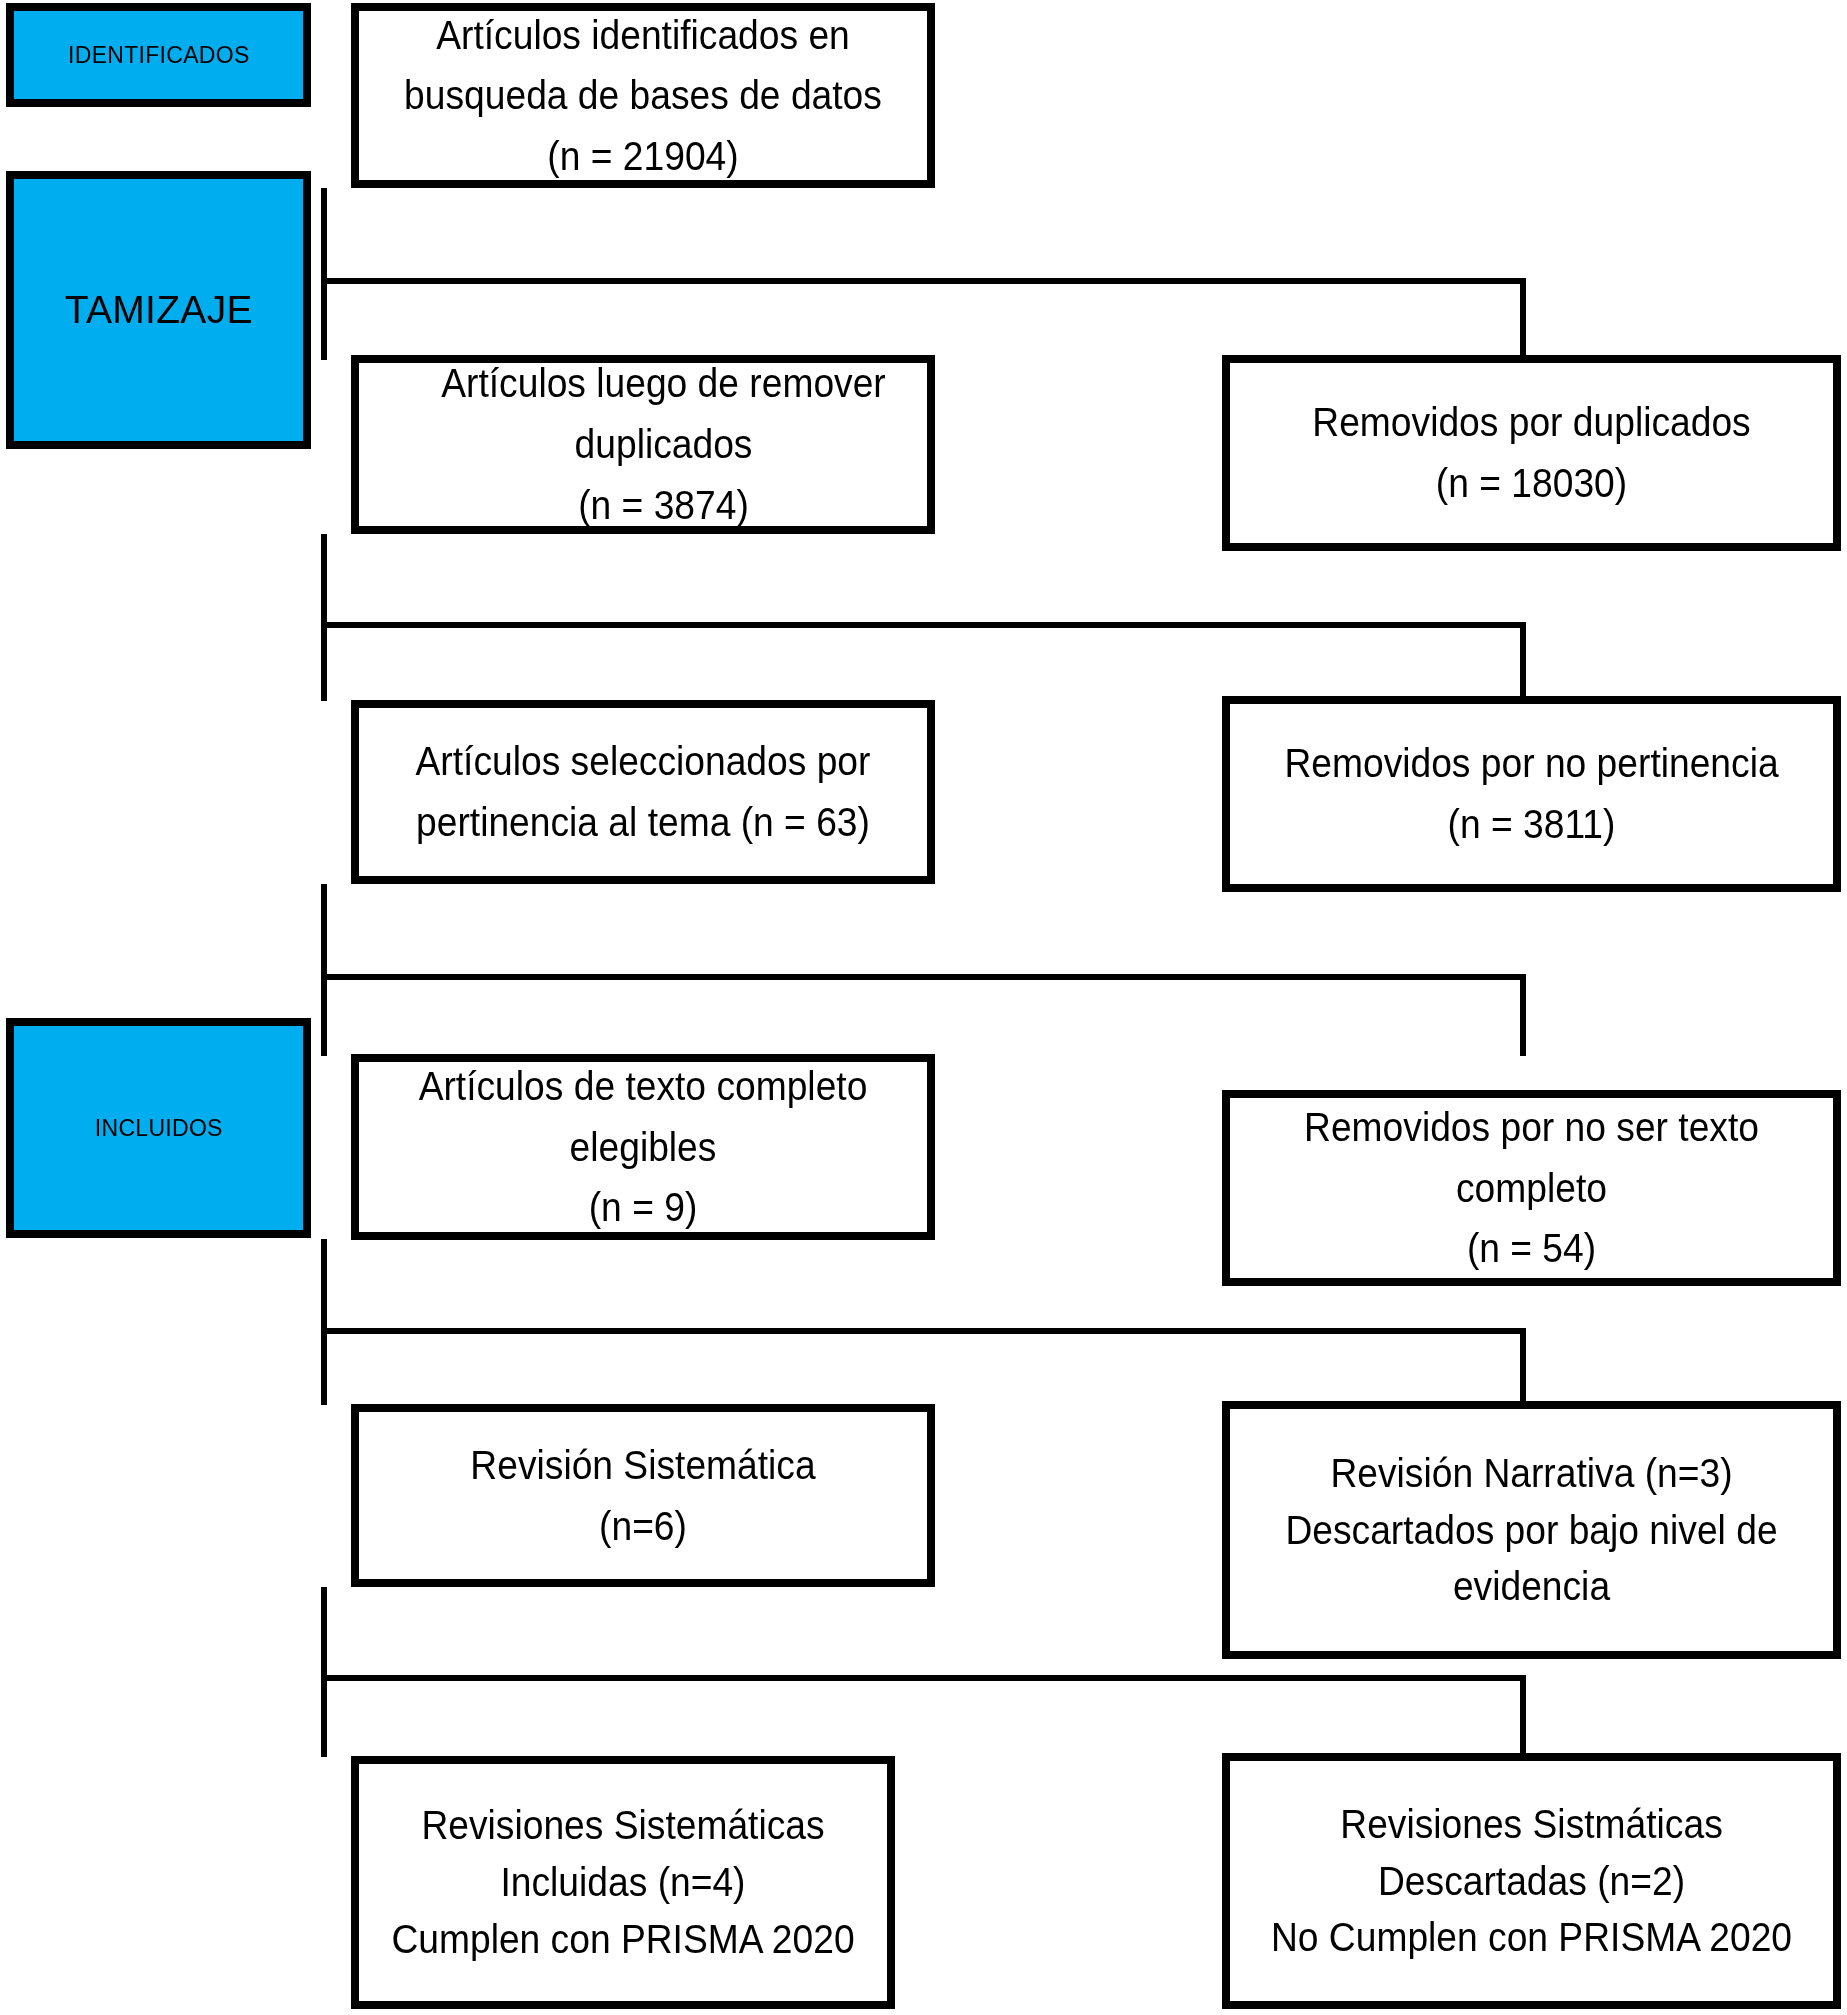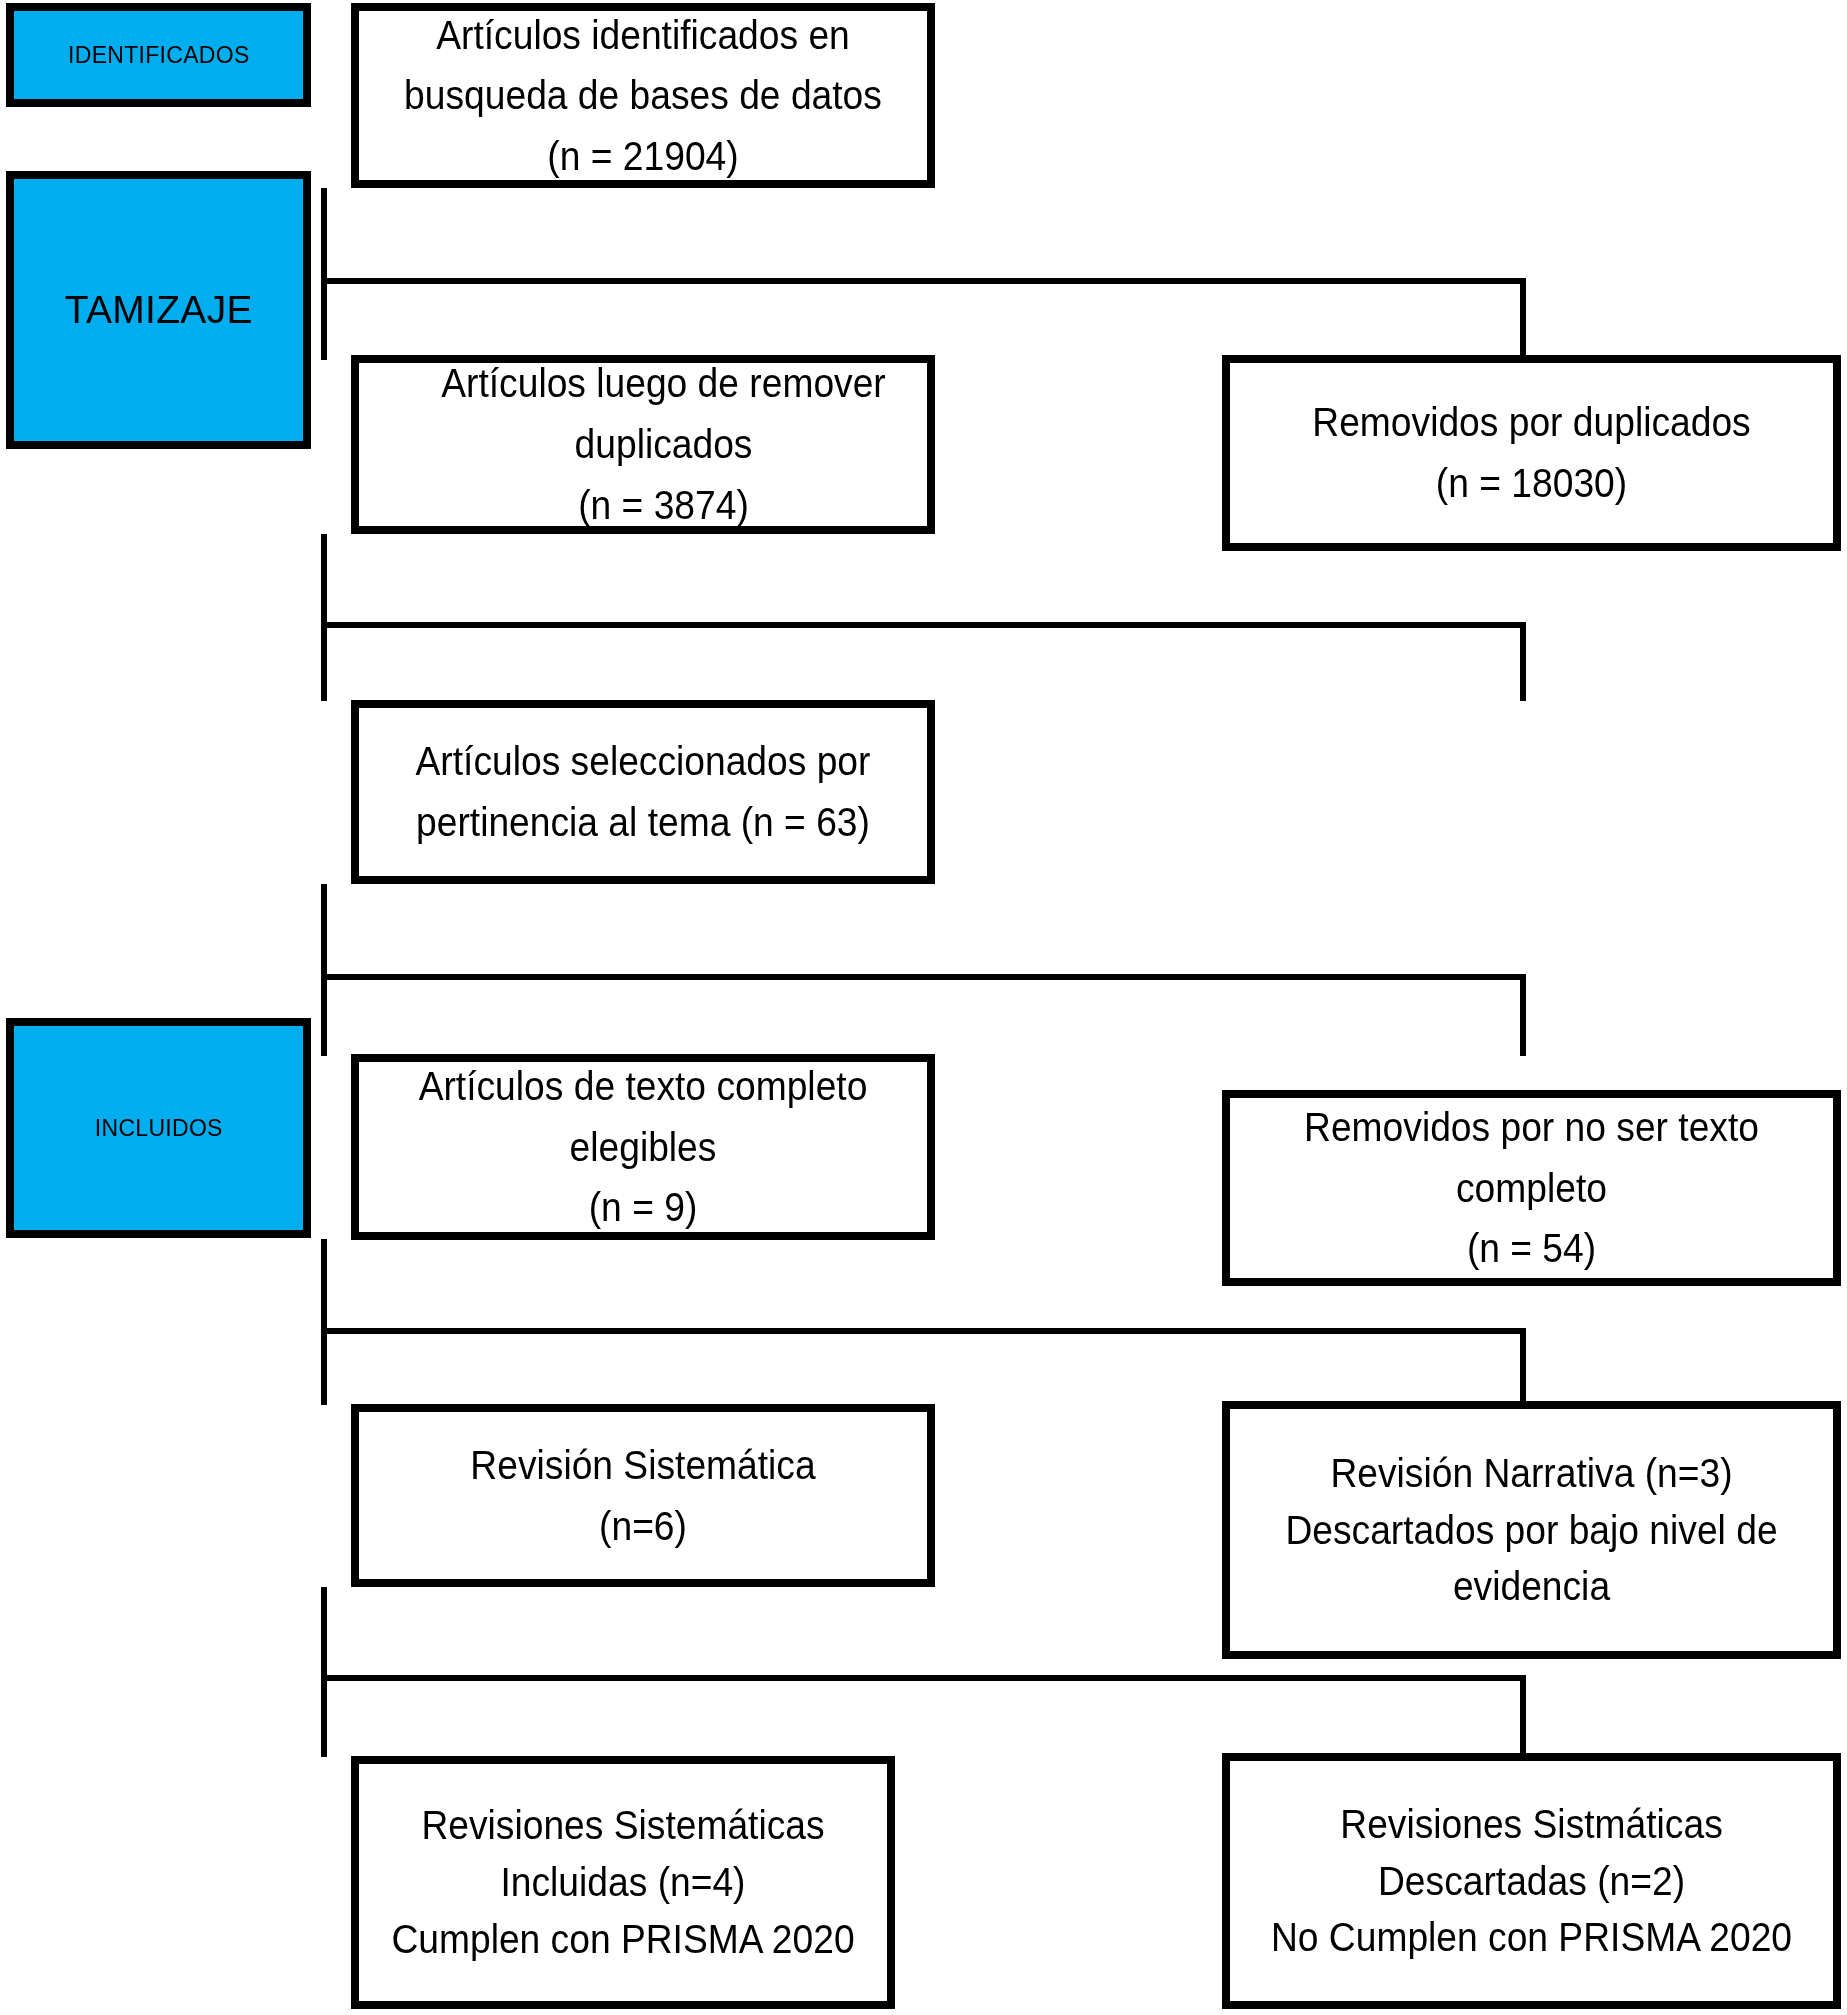--- a/index.html
+++ b/index.html
@@ -136,20 +136,24 @@
   <div class="box flow tight" style="left:351px; top:1756px; width:544px; height:253px;">
     <span class="txt">Revisiones Sistemáticas Incluidas (n=4)
 Cumplen con PRISMA 2020</span>
   </div>
 
   <div class="box flow" style="left:1222px; top:355px; width:619px; height:196px;">
     <span class="txt">Removidos por duplicados
 (n = 18030)</span>
   </div>
 
+  <div class="box flow" style="left:1222px; top:696px; width:619px; height:196px;">
+    <span class="txt">Removidos por no pertinencia
+(n = 3811)</span>
+  </div>
 
   <div class="box flow" style="left:1222px; top:1050px; width:619px; height:196px;margin-top:40px;">
     <span class="txt">Removidos por no ser texto completo
 (n = 54)</span>
   </div>
 
   <div class="box flow tight" style="left:1222px; top:1401px; width:619px; height:258px;">
     <span class="txt">Revisión Narrativa (n=3)
 Descartados por bajo nivel de evidencia</span>
   </div>

